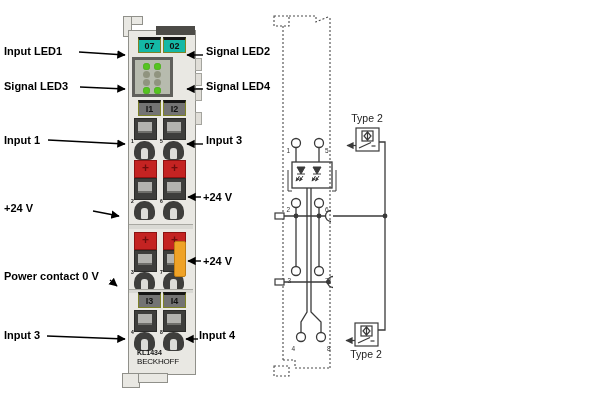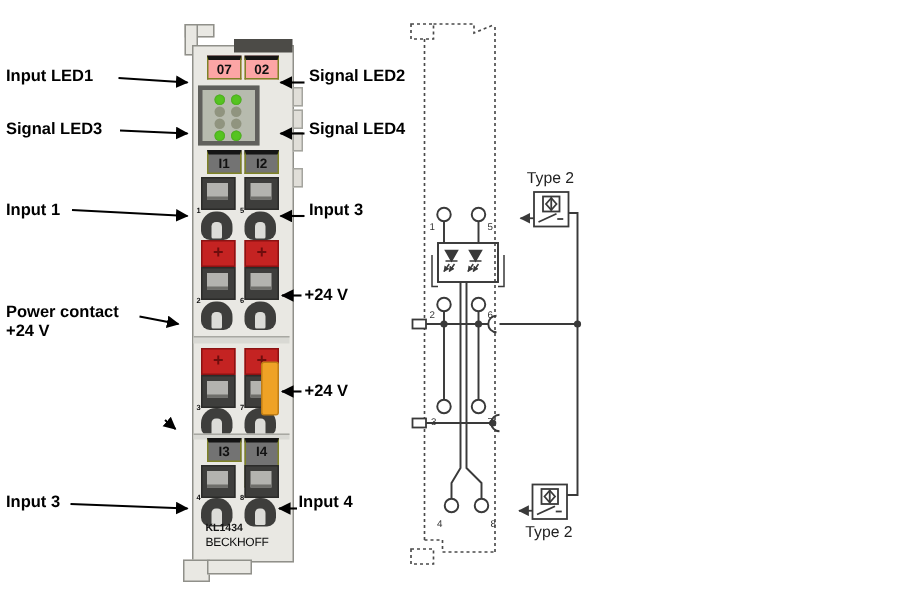--- a/index.html
+++ b/index.html
@@ -5,21 +5,21 @@
   html,body{margin:0;padding:0;background:#fff;}
   #canvas{position:relative;width:600px;height:400px;background:#ffffff;overflow:hidden;
           font-family:"Liberation Sans",sans-serif;}
   .abs{position:absolute;}
   
   .mbody{background:#e9e8e3;border:1px solid #90908a;}
   .hook{background:#e9e8e3;border:1px solid #90908a;}
   .darkbar{background:#4c4b47;}
   .ylabel,.ylabel2{box-sizing:border-box;text-align:center;font-weight:bold;font-size:9px;
     color:#111;border:1px solid #7e8226;border-top:3px solid #151515;line-height:12px;}
-  .ylabel{background:#fca5a5;}
+  .ylabel{background:#14b8a6;}
   .ylabel2{background:#737373;}
   .ledwin{box-sizing:border-box;background:#b7bbae;border:3px solid #60605c;}
   .led{position:absolute;width:7px;height:7px;border-radius:50%;}
   .led.on{background:#56c421;box-shadow:0 0 1px #2f7d10 inset;}
   .led.off{background:#90947f;}
   .clamp{background:#3e3e3c;border:1px solid #2b2b29;}
   .clamp-top{position:absolute;left:3px;top:3px;width:14px;height:9px;background:#b3b3af;
     border-bottom:2px solid #6f6f6b;}
   .rcontact{background:#3e3e3c;border-radius:10px 10px 6px 6px;}
   .slot{position:absolute;left:7px;top:7px;width:7px;height:11px;background:#dcdcd8;border-radius:3px 3px 1px 1px;}
@@ -120,21 +120,21 @@
       </div>
     <div class="abs rcontact" style="left:163px;top:272px;width:21px;height:19px;">
         <span class="slot"></span>
       </div>
 
     <div class="abs latch" style="left:174px;top:241px;width:10px;height:34px;"></div>
 
     <div class="abs seam" style="left:129px;top:289px;width:64px;height:3px;"></div>
 
     <div class="abs ylabel2" style="left:138px;top:292px;width:23px;height:16px;">I3</div>
-    <div class="abs ylabel2" style="left:163px;top:292px;width:23px;height:33px;">I4</div>
+    <div class="abs ylabel2" style="left:163px;top:292px;width:23px;height:16px;">I4</div>
 
     <div class="abs clamp" style="left:134px;top:310px;width:21px;height:20px;">
         <span class="clamp-top"></span>
       </div>
     <div class="abs clamp" style="left:163px;top:310px;width:21px;height:20px;">
         <span class="clamp-top"></span>
       </div>
     <span class="cnum" style="left:131px;top:330px;">4</span>
     <span class="cnum" style="left:160px;top:330px;">8</span>
     <div class="abs rcontact" style="left:134px;top:332px;width:21px;height:19px;">
@@ -273,23 +273,23 @@
       <text x="325" y="283" text-anchor="start">7</text>
       <text x="295" y="351" text-anchor="end">4</text>
       <text x="327" y="351" text-anchor="start">8</text>
     </g>
   </svg>
 
   <div class="callout" style="left:4px;top:45px;">Input LED1</div>
   <div class="callout" style="left:4px;top:80px;">Signal LED3</div>
   <div class="callout" style="left:4px;top:134px;">Input 1</div>
   <div class="callout" style="left:4px;top:202px;">
-    <div>Power contact</div>
     <div>+24 V</div>
   </div>
+  <div class="callout" style="left:4px;top:270px;">Power contact 0 V</div>
   <div class="callout" style="left:4px;top:329px;">Input 3</div>
 
   <div class="callout" style="left:206px;top:45px;">Signal LED2</div>
   <div class="callout" style="left:206px;top:80px;">Signal LED4</div>
   <div class="callout" style="left:206px;top:134px;">Input 3</div>
   <div class="callout" style="left:203px;top:191px;">+24 V</div>
   <div class="callout" style="left:203px;top:255px;">+24 V</div>
   <div class="callout" style="left:199px;top:329px;">Input 4</div>
 
 </div>

